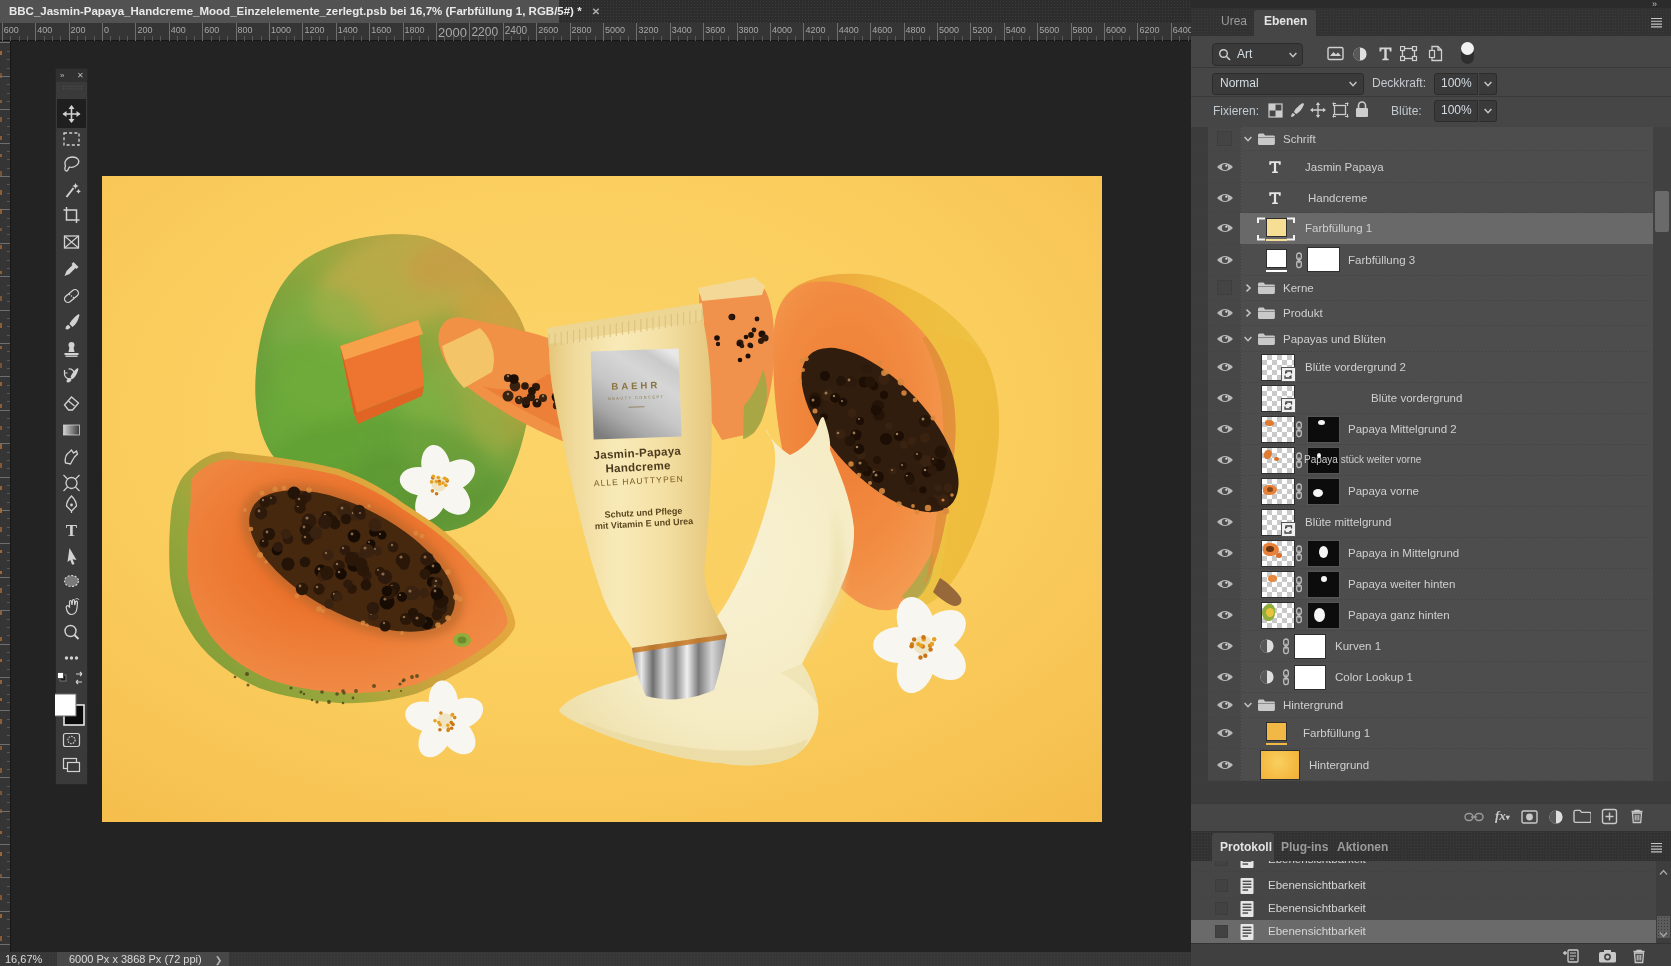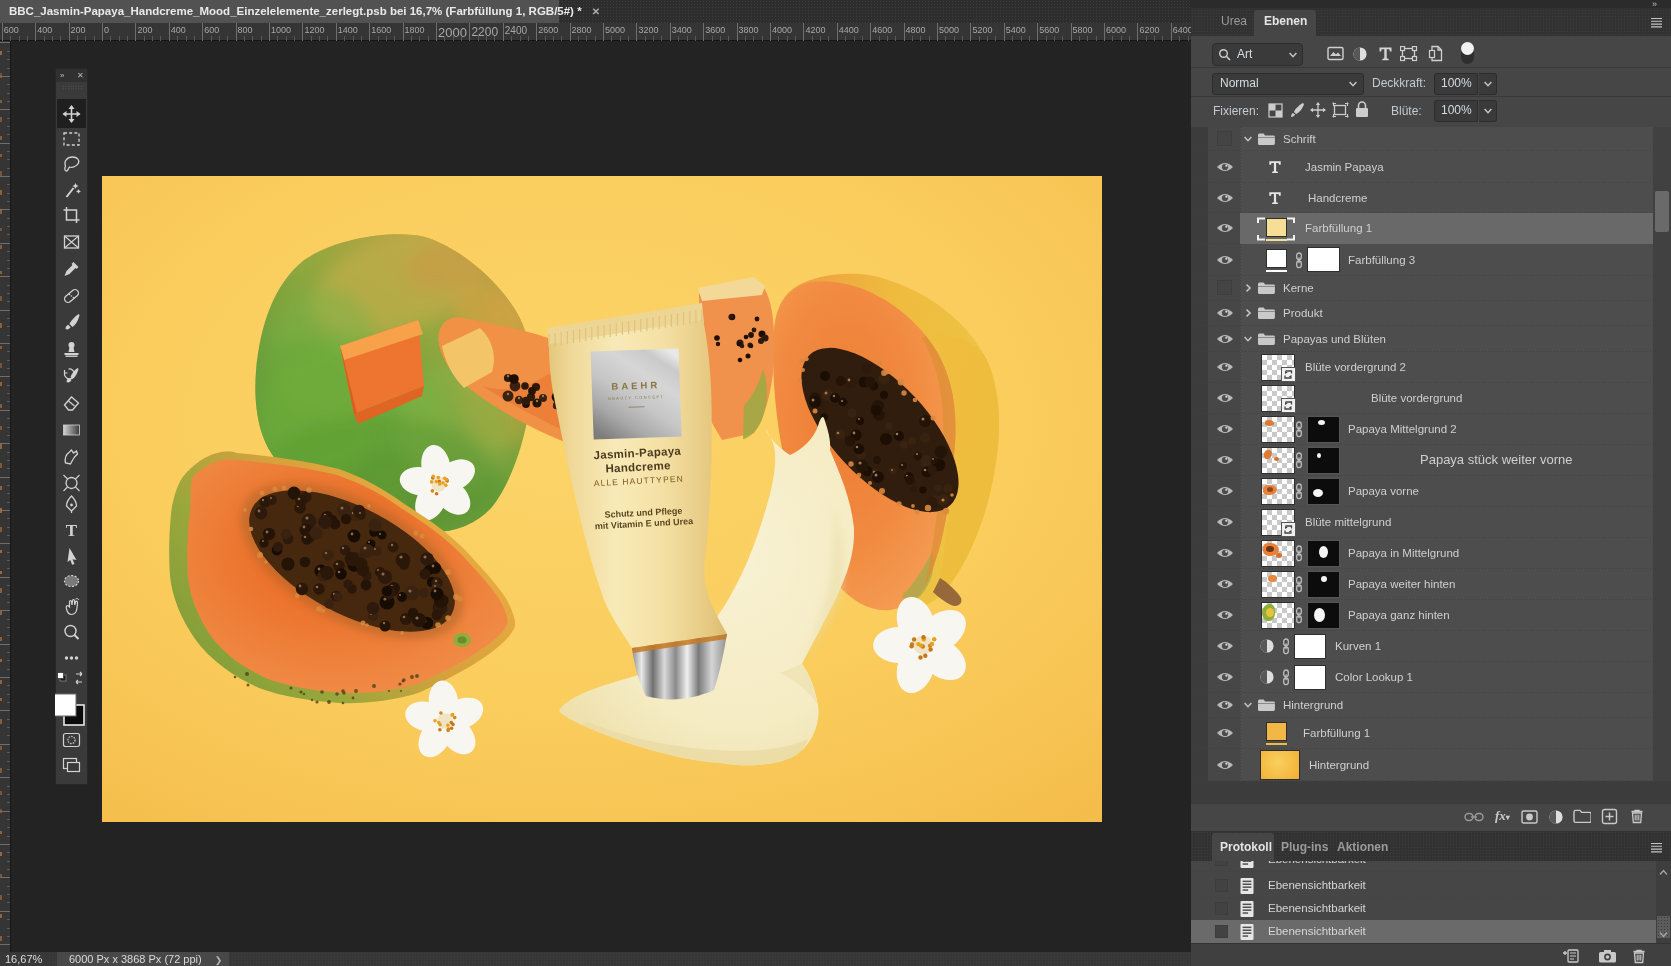--- a/index.html
+++ b/index.html
@@ -1362,21 +1362,21 @@
     <use href="#eye" width="18" height="12"></use>
   </svg>
 <div class="abs" style="left:1262px;top:448px;width:32px;height:25px;background-color:#fff;background-image:linear-gradient(45deg,#c9c9c9 25%,transparent 25%,transparent 75%,#c9c9c9 75%),linear-gradient(45deg,#c9c9c9 25%,transparent 25%,transparent 75%,#c9c9c9 75%);background-size:10px 10px;background-position:0 0,5px 5px;outline:1px solid #2e2e2e"></div>
 <div class="abs" style="left:1264px;top:450px;width:8px;height:9px;background:#E07A30;border-radius:50% 40% 60% 40%"></div>
 <div class="abs" style="left:1274px;top:457px;width:5px;height:4px;background:#D96F28;border-radius:50%"></div>
 <svg class="abs" style="left:1294px;top:452px" width="10" height="17">
     <use href="#chain" width="10" height="17"></use>
   </svg>
 <div class="abs" style="left:1308px;top:448px;width:31px;height:25px;background:#0c0c0c;outline:1px solid #555"></div>
 <div class="abs" style="left:1317px;top:453px;width:4px;height:5px;background:#f5f5f5;border-radius:50%"></div>
-<div class="abs" style="left:1420px;top:453px;color:#cfcfcf;font-size:13px;line-height:14px;white-space:nowrap">Papaya stück weiter vorne</div>
+<div class="abs" style="left:1304px;top:453px;color:#cfcfcf;font-size:10px;line-height:14px;white-space:nowrap">Papaya stück weiter vorne</div>
 <div class="abs" style="left:1191px;top:506px;width:462px;height:1px;background-image:repeating-linear-gradient(90deg,#404040 0,#404040 1px,transparent 1px,transparent 3px)"></div>
 <svg class="abs" style="left:1216px;top:485px" width="18" height="12">
     <use href="#eye" width="18" height="12"></use>
   </svg>
 <div class="abs" style="left:1262px;top:479px;width:32px;height:25px;background-color:#fff;background-image:linear-gradient(45deg,#c9c9c9 25%,transparent 25%,transparent 75%,#c9c9c9 75%),linear-gradient(45deg,#c9c9c9 25%,transparent 25%,transparent 75%,#c9c9c9 75%);background-size:10px 10px;background-position:0 0,5px 5px;outline:1px solid #2e2e2e"></div>
 <div class="abs" style="left:1263px;top:485px;width:14px;height:10px;background:#E8813A;border-radius:45% 55% 60% 40%"></div>
 <div class="abs" style="left:1267px;top:487px;width:6px;height:5px;background:#8a4a18;border-radius:50%"></div>
 <svg class="abs" style="left:1294px;top:483px" width="10" height="17">
     <use href="#chain" width="10" height="17"></use>
   </svg>

